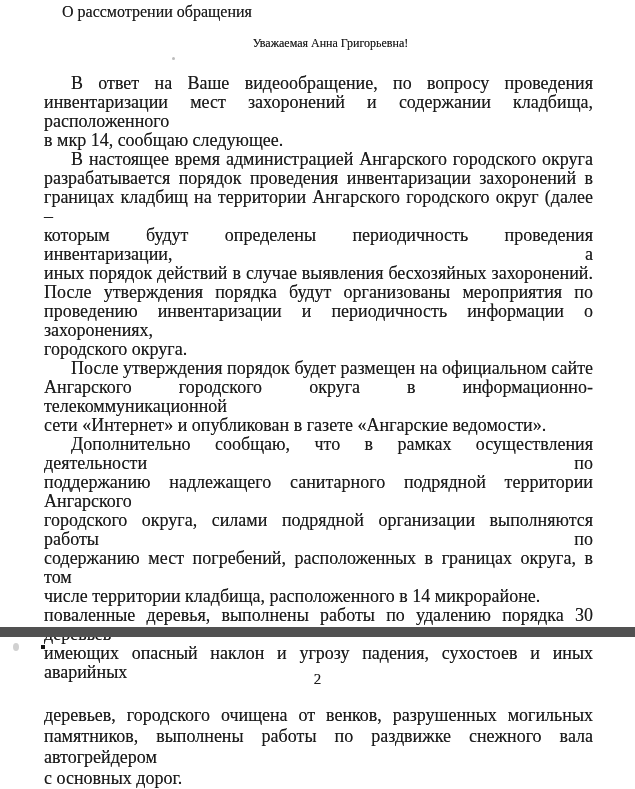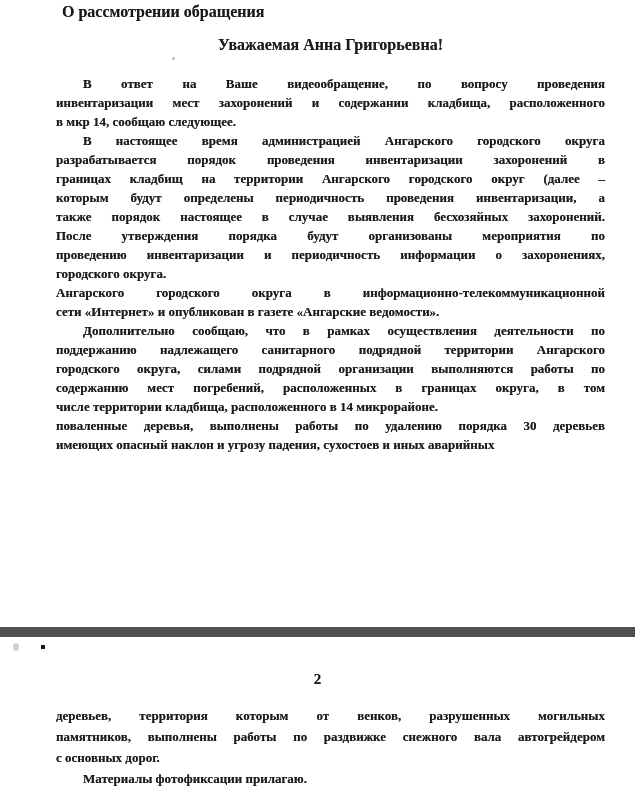--- a/index.html
+++ b/index.html
@@ -5,40 +5,39 @@
   html, body { margin: 0; padding: 0; background: #e9e9e9; }
   .scan {
     position: relative;
     width: 635px;
     height: 789px;
     background: #ffffff;
     font-family: "Liberation Serif", "DejaVu Serif", serif;
     color: #1b1b1b;
     overflow: hidden;
     text-shadow: 0 0 0.6px rgba(25,25,25,0.6);
-    font-weight: bold;
   }
   .subject {
     position: absolute;
     left: 62px; top: 3px;
     font-size: 16px;
     white-space: nowrap;
   }
   .salutation {
     position: absolute;
     left: 56px; top: 36px;
     width: 549px;
     text-align: center;
-    font-size: 16px;
+    font-size: 12px;
   }
   .body-block {
     position: absolute;
-    left: 56px;
+    left: 44px;
     width: 549px;
-    font-size: 13px;
+    font-size: 18px;
   }
   #page1-body { top: 74px; line-height: 19px; }
   #page2-body { top: 705px; line-height: 21px; }
   .para { margin: 0; padding: 0; }
   .line {
     text-align: justify;
     text-align-last: justify;
     white-space: normal;
   }
   .line.last { text-align-last: left; }
@@ -90,26 +89,27 @@
       <div class="para">
         <div class="line indent">В ответ на Ваше видеообращение, по вопросу проведения</div>
         <div class="line">инвентаризации мест захоронений и содержании кладбища, расположенного</div>
         <div class="line last">в мкр 14, сообщаю следующее.</div>
       </div>
       <div class="para">
         <div class="line indent">В настоящее время администрацией Ангарского городского округа</div>
         <div class="line">разрабатывается порядок проведения инвентаризации захоронений в</div>
         <div class="line">границах кладбищ на территории Ангарского городского округ (далее –</div>
         <div class="line">которым будут определены периодичность проведения инвентаризации, а</div>
-        <div class="line">также порядок настоящее в случае выявления бесхозяйных захоронений.</div>
+        <div class="line">иных порядок действий в случае выявления бесхозяйных захоронений.</div>
         <div class="line">После утверждения порядка будут организованы мероприятия по</div>
         <div class="line">проведению инвентаризации и периодичность информации о захоронениях,</div>
         <div class="line last">городского округа.</div>
       </div>
       <div class="para">
+        <div class="line indent">После утверждения порядок будет размещен на официальном сайте</div>
         <div class="line">Ангарского городского округа в информационно-телекоммуникационной</div>
         <div class="line last">сети «Интернет» и опубликован в газете «Ангарские ведомости».</div>
       </div>
       <div class="para">
         <div class="line indent">Дополнительно сообщаю, что в рамках осуществления деятельности по</div>
         <div class="line">поддержанию надлежащего санитарного подрядной территории Ангарского</div>
         <div class="line">городского округа, силами подрядной организации выполняются работы по</div>
         <div class="line">содержанию мест погребений, расположенных в границах округа, в том</div>
         <div class="line last">числе территории кладбища, расположенного в 14 микрорайоне.</div>
       </div>
@@ -122,21 +122,21 @@
   <div class="separator-bar" style="background: rgb(81, 81, 81);"></div>
 
   <div class="artifact smudge-gray"></div>
   <div class="artifact dot-black"></div>
   <div class="artifact speck"></div>
 
   <div class="page-number">2</div>
 
   <div class="body-block" id="page2-body">
       <div class="para">
-        <div class="line">деревьев, территория которым от венков, разрушенных могильных</div>
+        <div class="line">деревьев, городского очищена от венков, разрушенных могильных</div>
         <div class="line">памятников, выполнены работы по раздвижке снежного вала автогрейдером</div>
         <div class="line last">с основных дорог.</div>
       </div>
       <div class="para">
         <div class="line last indent">Материалы фотофиксации прилагаю.</div>
       </div>
     </div>
 
 </div>
 

